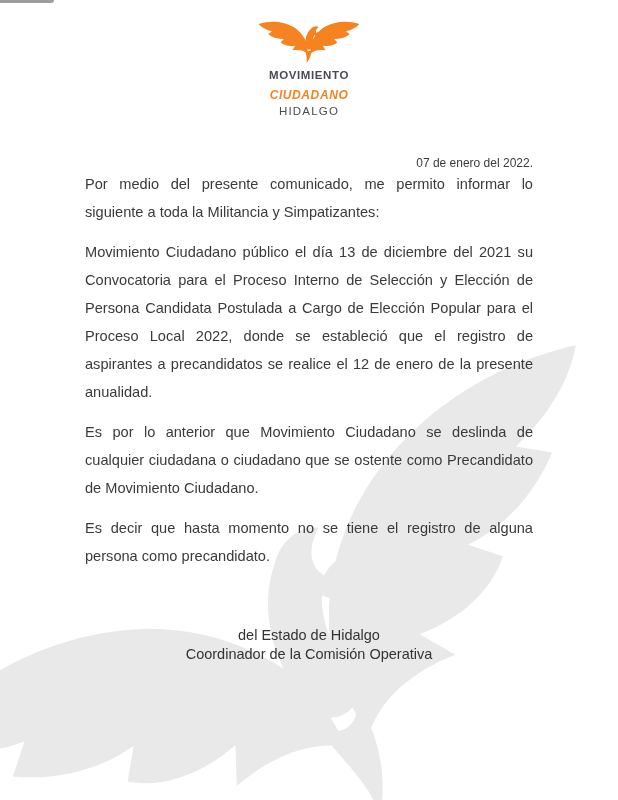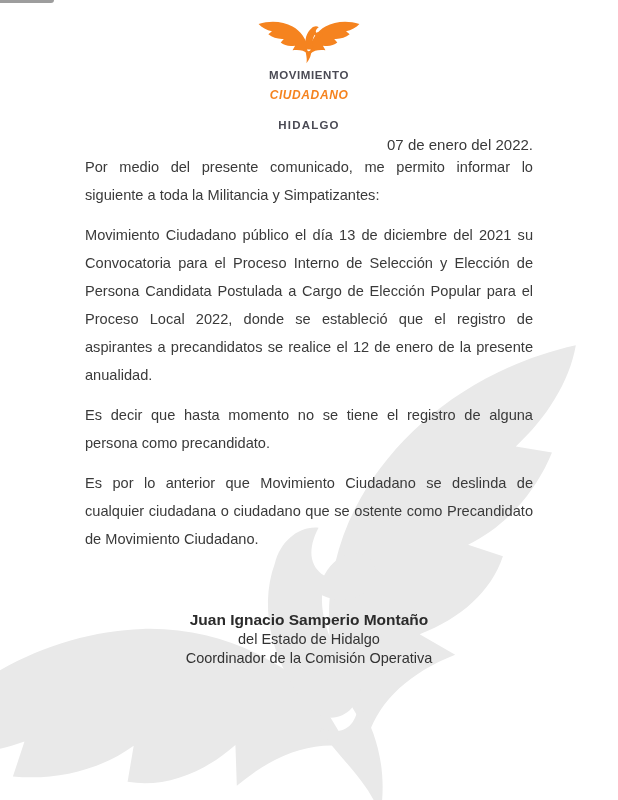--- a/index.html
+++ b/index.html
@@ -37,29 +37,29 @@
   .logo-block {
     position: relative;
     z-index: 2;
     padding-top: 14px;
     text-align: center;
     line-height: 1.1;
   }
   .logo-eagle svg { width: 106px; height: 52px; display: block; margin: 0 auto; }
   .logo-line1 { font-size: 11.5px; font-weight: bold; letter-spacing: 0.6px; color: #4a4a54; margin-top: 3px; }
   .logo-line2 { font-size: 12px;   font-weight: bold; letter-spacing: 0.6px; color: #f5831f; margin-top: 7px; font-style: italic; }
-  .logo-line3 { font-size: 11.5px; font-weight: bold; letter-spacing: 1.2px; color: #4a4a54; margin-top: 17px; }
+  .logo-line3 { font-size: 11.5px; font-weight: normal; letter-spacing: 1.2px; color: #4a4a54; margin-top: 3px; }
   
   .date-line {
     position: relative;
     z-index: 2;
-    margin-top: 5px;
+    margin-top: 39px;
     padding-right: 85px;
     text-align: right;
-    font-size: 15px;
+    font-size: 12px;
     color: #3a3a3a;
   }
   
   .content {
     position: relative;
     z-index: 2;
     margin: 0 85px;
     font-size: 14.6px;
     line-height: 28px;
     text-align: justify;
@@ -110,23 +110,22 @@
     <div class="logo-line1">MOVIMIENTO</div>
     <div class="logo-line2">CIUDADANO</div>
     <div class="logo-line3">HIDALGO</div>
   </div>
 
   <div class="date-line">07 de enero del 2022.</div>
 
   <div class="content">
     <p class="first">Por medio del presente comunicado, me permito informar lo siguiente a toda la Militancia y Simpatizantes:</p>
     <p>Movimiento Ciudadano público el día 13 de diciembre del 2021 su Convocatoria para el Proceso Interno de Selección y Elección de Persona Candidata Postulada a Cargo de Elección Popular para el Proceso Local 2022, donde se estableció que el registro de aspirantes a precandidatos se realice el 12 de enero de la presente anualidad.</p>
+    <p>Es por lo anterior que Movimiento Ciudadano se deslinda de cualquier ciudadana o ciudadano que se ostente como Precandidato de Movimiento Ciudadano.</p>
     <p>Es decir que hasta momento no se tiene el registro de alguna persona como precandidato.</p>
-    <p>Es por lo anterior que Movimiento Ciudadano se deslinda de cualquier ciudadana o ciudadano que se ostente como Precandidato de Movimiento Ciudadano.</p>
   </div>
 
   <div class="signature">
-    <div class="sig-name">Juan Ignacio Samperio Montaño</div>
     <div class="sig-title">del Estado de Hidalgo</div>
     <div class="sig-title">Coordinador de la Comisión Operativa</div>
   </div>
 
 </div>
 
 </body></html>

